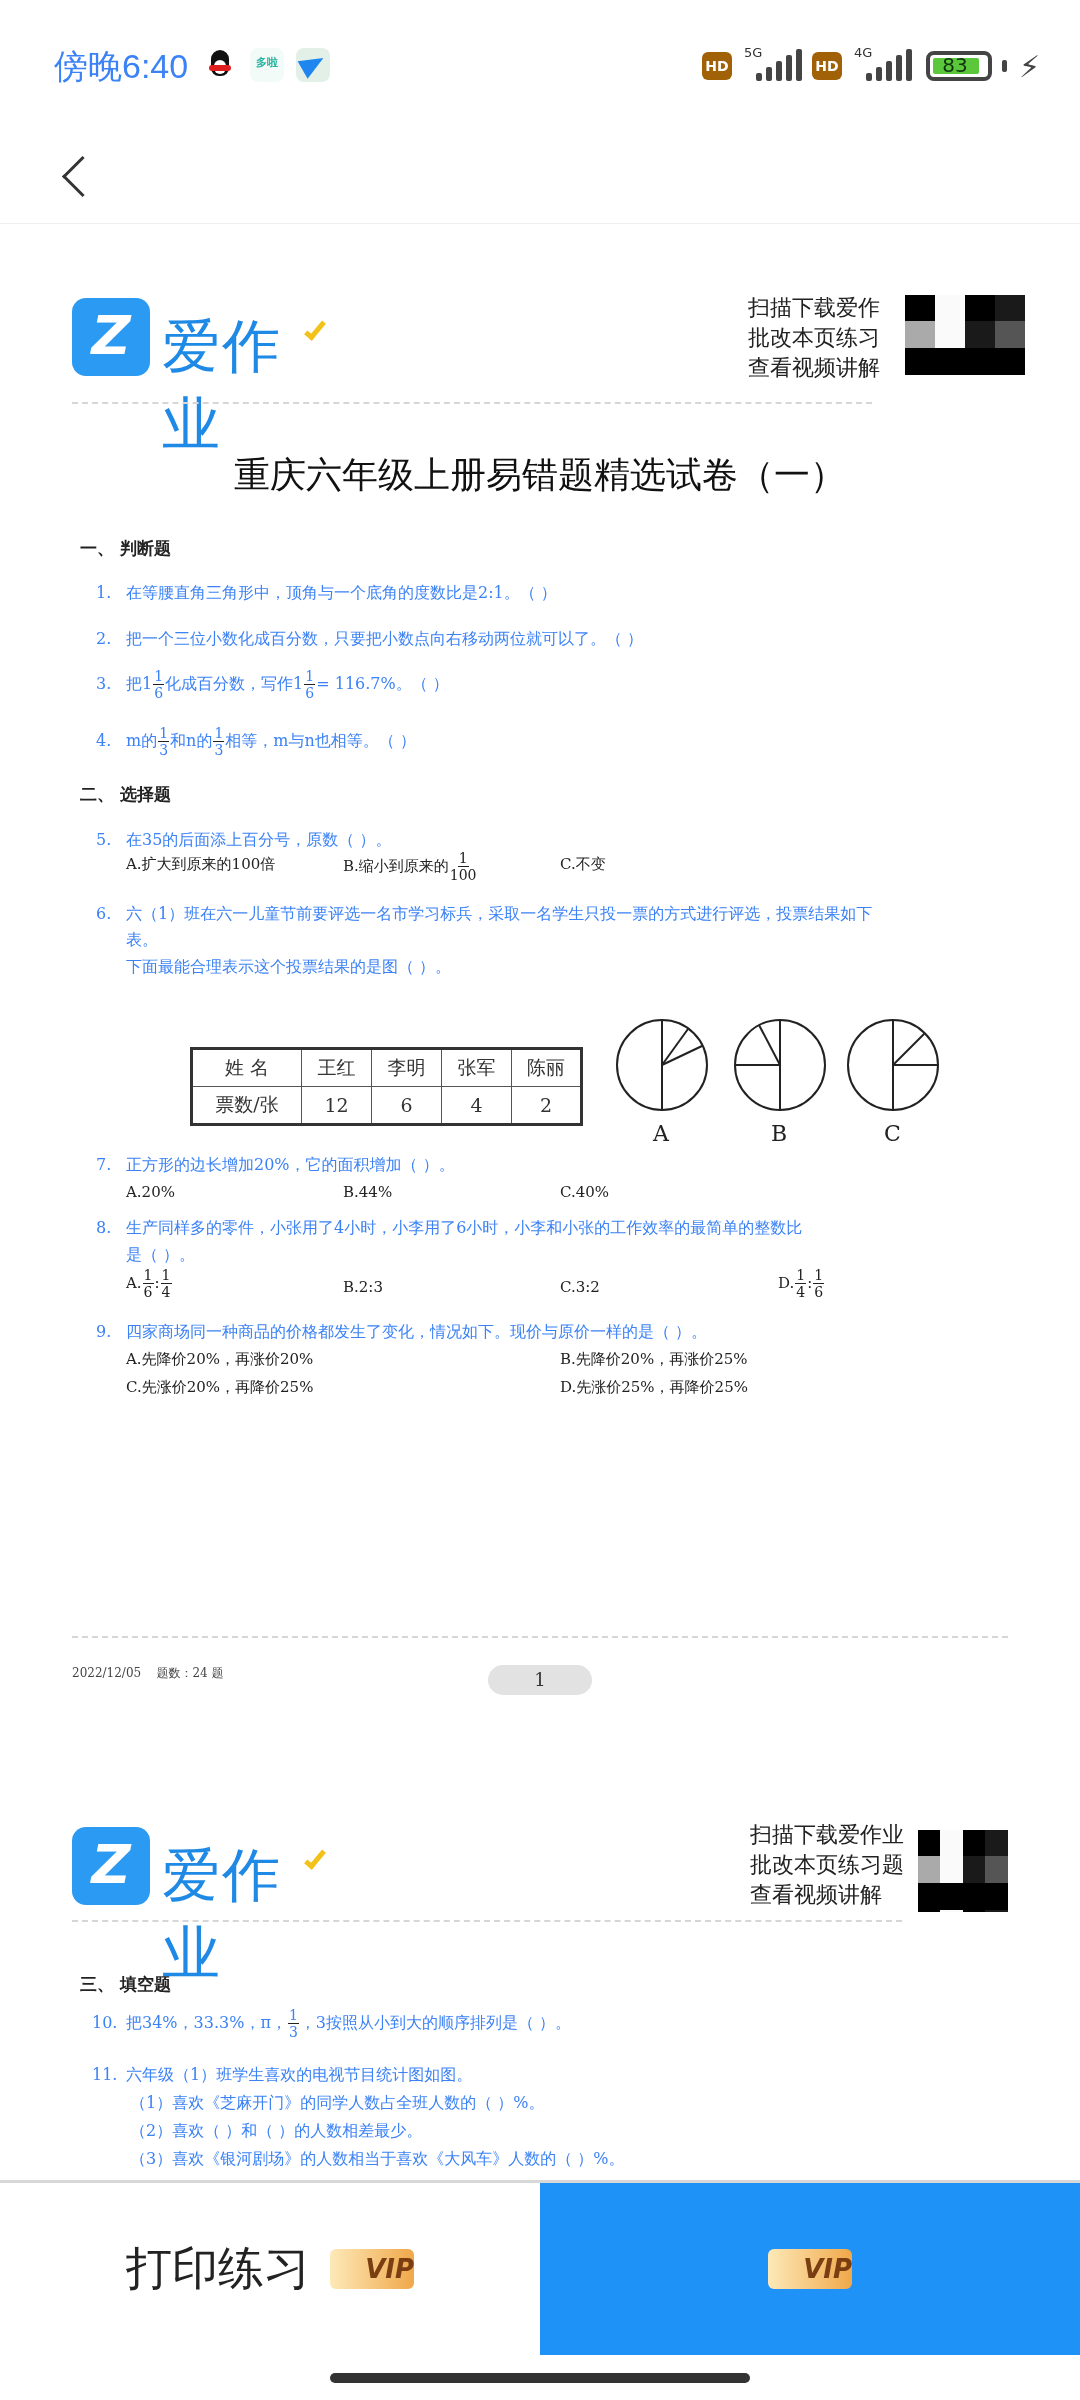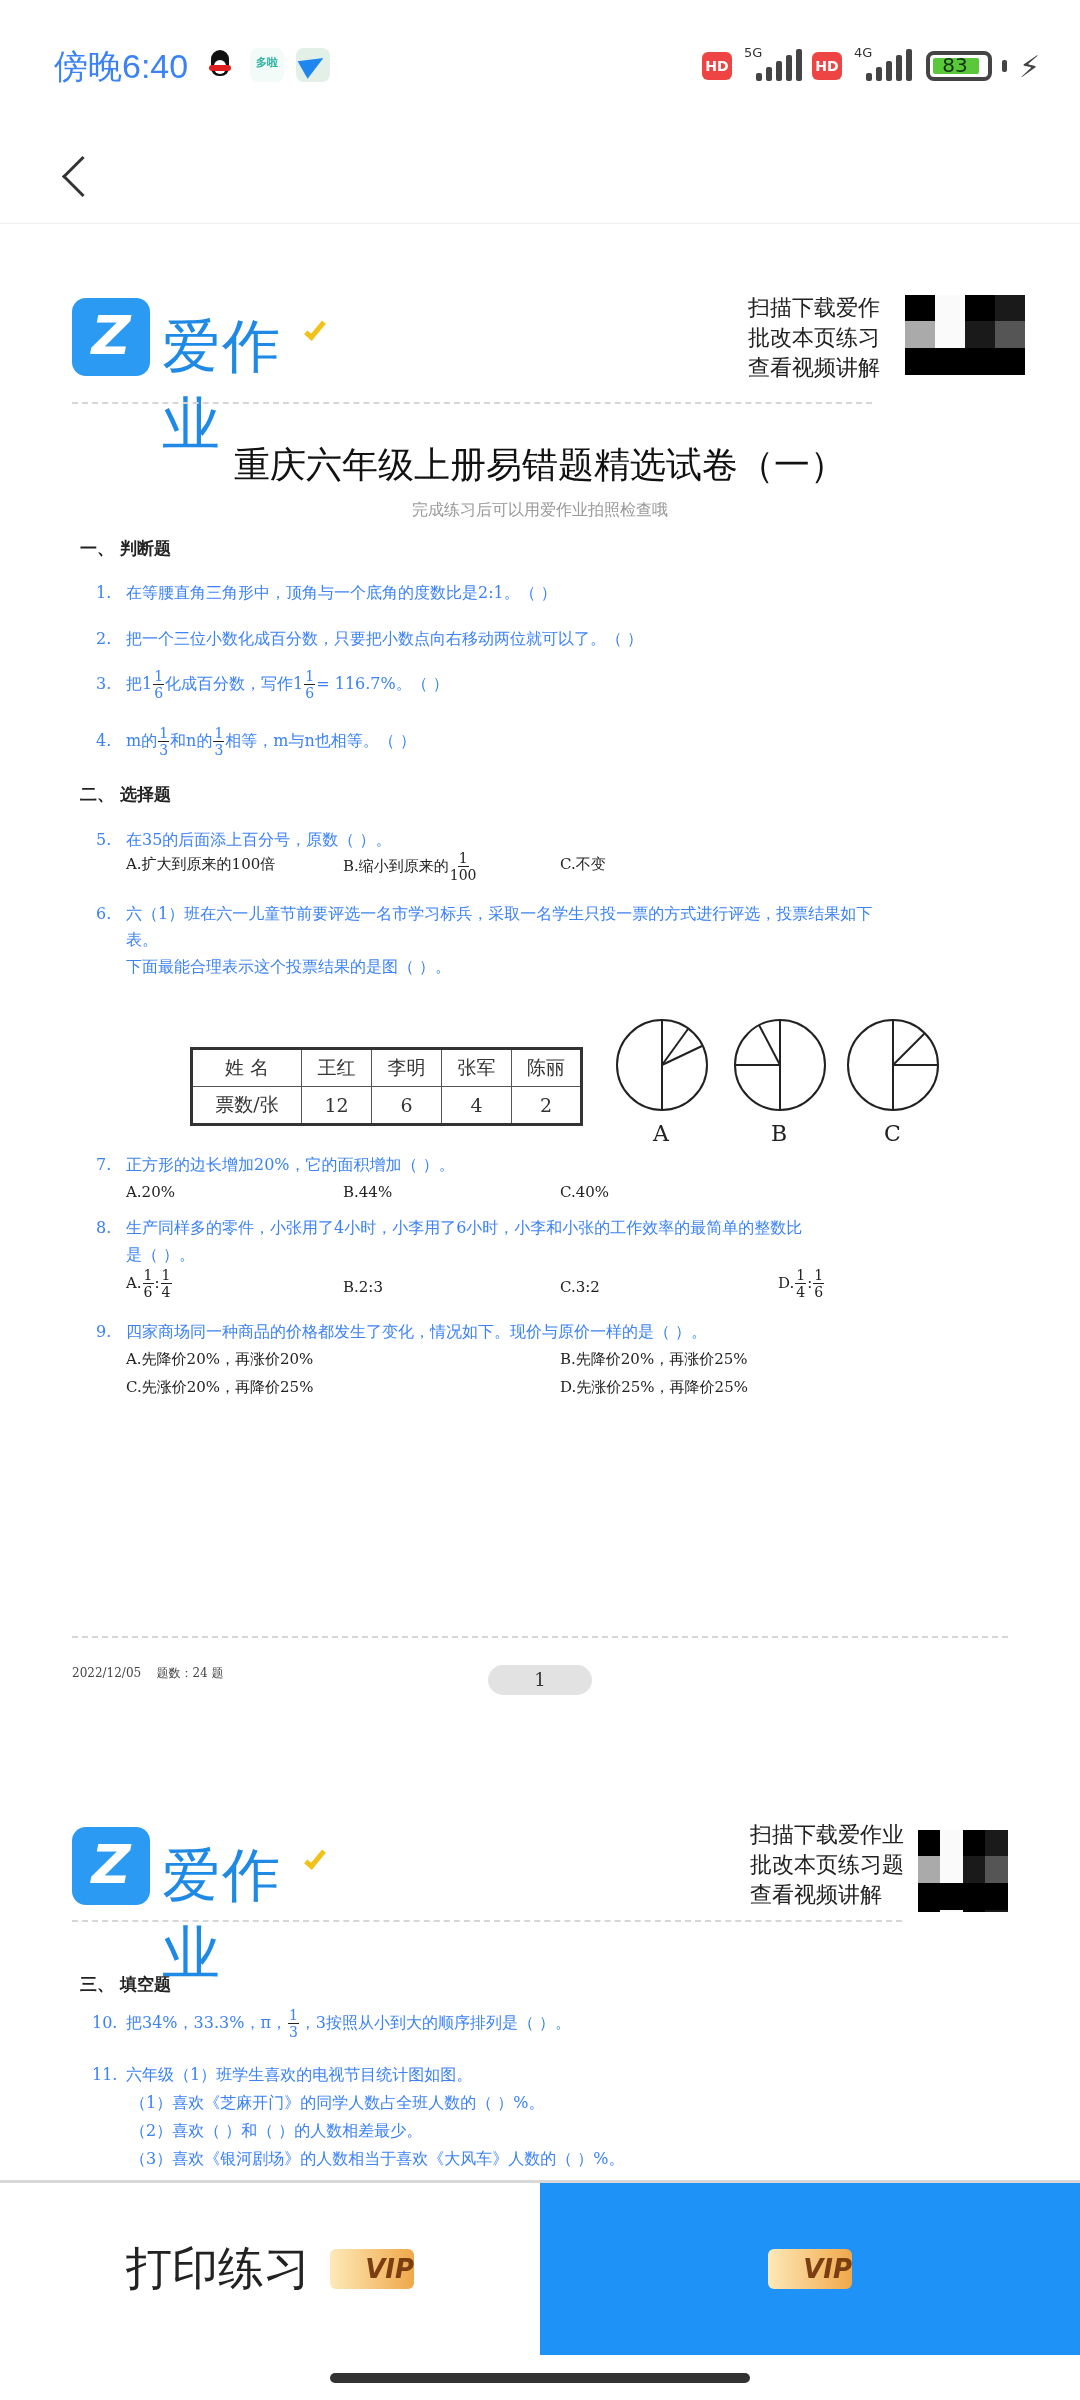--- a/index.html
+++ b/index.html
@@ -11,21 +11,21 @@
   .sb-time { position: absolute; left: 54px; top: 44px; font-size: 34px; color: #3b82f6; font-family: Liberation Sans, sans-serif; }
   .sb-app { position: absolute; top: 48px; width: 34px; height: 34px; border-radius: 8px; }
   .sb-qq { left: 203px; background: #fff; }
   .sb-qq .body { position:absolute; left:8px; top:2px; width:18px; height:26px; background:#111; border-radius:9px 9px 8px 8px; }
   .sb-qq .belly { position:absolute; left:11px; top:12px; width:12px; height:14px; background:#fff; border-radius:6px; }
   .sb-qq .scarf { position:absolute; left:6px; top:17px; width:22px; height:6px; background:#e02020; border-radius:3px; }
   .sb-duola { left: 250px; background: #f3fbf8; color:#2bb3a0; font-size:11px; font-weight:bold; text-align:center; line-height:30px; }
   .sb-send { left: 296px; background: #e3f0e8; overflow:hidden; }
   .sb-send .plane { position:absolute; left:5px; top:6px; width:0; height:0; border-left:24px solid #1f86f0; border-top:10px solid transparent; border-bottom:10px solid transparent; transform: rotate(-30deg); }
   .sb-right { position: absolute; right: 40px; top: 48px; height: 36px; display: flex; align-items: center; gap: 10px; }
-  .hd { width: 30px; height: 28px; background: #ef4444; color: #fff; font-size: 14px; font-weight: bold; border-radius: 6px; text-align: center; line-height: 28px; }
+  .hd { width: 30px; height: 28px; background: #a16207; color: #fff; font-size: 14px; font-weight: bold; border-radius: 6px; text-align: center; line-height: 28px; }
   .sig { position: relative; width: 60px; height: 34px; }
   .sig .net { position: absolute; left: 2px; top: -4px; font-size: 13px; color: #333; }
   .sig .bar { position: absolute; bottom: 2px; width: 6px; background: #444; border-radius: 2px; }
   .battery { position: relative; width: 66px; height: 30px; border: 4px solid #444; border-radius: 8px; margin-left: 4px; }
   .battery .fill { position: absolute; left: 3px; top: 3px; bottom: 3px; width: 46px; background: #5ac83a; border-radius: 2px; }
   .battery .lvl { position: absolute; left: 0; right: 8px; top: -2px; text-align: center; font-size: 20px; color: #113311; }
   .battery-tip { width: 5px; height: 12px; background: #444; border-radius: 2px; }
   .bolt { font-size: 30px; color: #444; margin-left: 2px; }
 
   
@@ -138,22 +138,21 @@
       <div>扫描下载爱作</div>
       <div>批改本页练习</div>
       <div>查看视频讲解</div>
     </div>
     <div class="qr" style="left:905px;top:70px;">
         <div class="row2"></div>
         <div class="row3"></div>
       </div>
     <div class="dash" style="left:72px;width:800px;top:177px;"></div>
 
-    <div class="title" style="top:216px;">重庆六年级上册易错题精选试卷（一）</div>
-    <div class="subtitle" style="top:275px;">完成练习后可以用爱作业拍照检查哦</div>
+    <div class="title" style="top:226px;">重庆六年级上册易错题精选试卷（一）</div>
 
     <div class="sec" style="top:312px;">一、  判断题</div>
 
     <div class="q" style="top:358px;">
       <span class="num">1.</span><span>在等腰直角三角形中，顶角与一个底角的度数比是2:1。（        ）</span>
     </div>
     <div class="q" style="top:404px;">
       <span class="num">2.</span><span>把一个三位小数化成百分数，只要把小数点向右移动两位就可以了。（        ）</span>
     </div>
     <div class="q" style="top:443px;">

